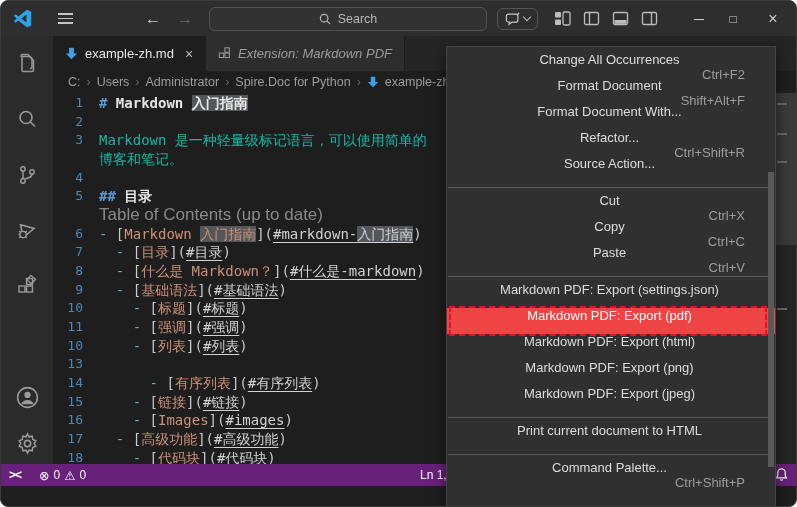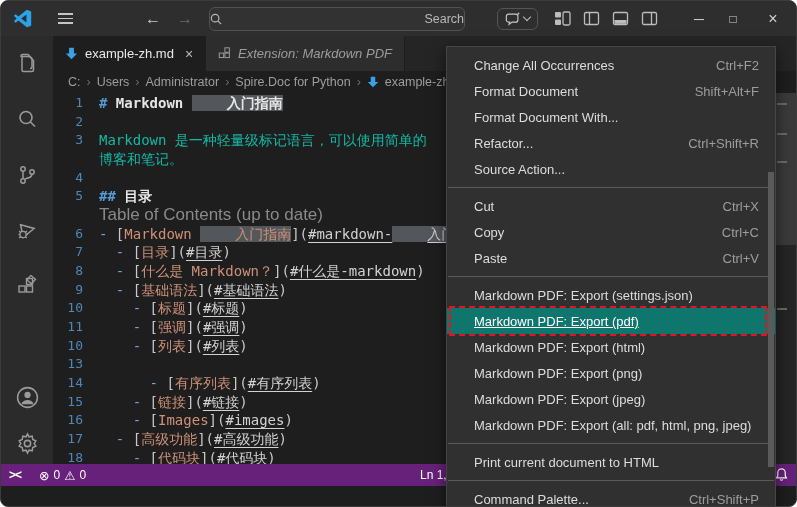--- a/index.html
+++ b/index.html
@@ -11,22 +11,22 @@
   }
   
   .titlebar{height:35px;background:#2e2e2e;display:flex;align-items:center;position:relative;}
   .tb-logo{margin-left:12px;display:flex;align-items:center;}
   .tb-burger{margin-left:26px;display:flex;flex-direction:column;gap:3px;cursor:pointer;}
   .tb-burger i{display:block;width:15px;height:1.6px;background:#c5c5c5;}
   .tb-nav{margin-left:72px;display:flex;gap:16px;font-size:16px;}
   .nav-back{color:#cccccc;}
   .nav-fwd{color:#6a6a6a;}
   .searchbox{
-    margin-left:16px;width:256px;height:24px;background:#323232;border:1px solid #525252;
-    border-radius:6px;display:flex;align-items:center;justify-content:space-between;gap:7px;
+    margin-left:16px;width:278px;height:24px;background:#323232;border:1px solid #525252;
+    border-radius:6px;display:flex;align-items:center;justify-content:center;gap:7px;
     color:#b8b8b8;font-size:12.5px;cursor:text;
   }
   .tb-right{margin-left:auto;display:flex;align-items:center;}
   .copilot{display:flex;align-items:center;gap:3px;border:1px solid #555555;border-radius:6px;
     padding:2px 7px;margin-right:16px;}
   .chev{width:6px;height:6px;border-right:1.5px solid #bdbdbd;border-bottom:1.5px solid #bdbdbd;
     transform:rotate(45deg);margin-top:-3px;}
   .layout-icons{display:flex;gap:12px;margin-right:26px;}
   .wbtn{width:30px;text-align:center;font-size:14px;color:#cfcfcf;cursor:pointer;}
   .wbtn.min{margin-right:4px;}
@@ -57,43 +57,43 @@
   .ln{width:46px;flex:0 0 46px;text-align:right;padding-right:16px;color:#4d87b8;font-size:13px;}
   .tx{white-space:pre;}
   .s-hp{color:#569cd6;font-weight:bold;}
   .s-hd{color:#e6e6e6;font-weight:bold;}
   .s-pl{color:#14b8a6;}
   .s-cl{color:#8a8a8a;font-size:17px;font-family:"Liberation Sans",sans-serif;}
   .s-da{color:#7ba6bd;}
   .s-pu{color:#c8c8c8;}
   .s-lk{color:#ce9178;}
   .s-ur{color:#d2d2d2;text-decoration:underline;text-underline-offset:3px;}
-  .s-hl{background:#53575b;padding-left:35px;}
+  .s-hl{background:#53575b;}
   .minimap{position:absolute;top:0;right:0;width:22px;bottom:0;background:#252526;}
   .mm-slider{position:absolute;top:0;left:0;right:0;height:152px;background:#3a3a3a;}
   .mm-mark{position:absolute;left:3px;width:10px;height:2px;background:#6a6a6a;}
   
   .statusbar{height:22px;background:#68217a;display:flex;align-items:center;color:#ffffff;
     font-size:12px;padding:0 8px;position:relative;}
   .sb-remote{font-weight:bold;letter-spacing:-1px;margin-right:18px;cursor:pointer;}
   .sb-problems{display:flex;align-items:center;gap:4px;cursor:pointer;}
   .sb-problems .ico{font-size:12.5px;}
   .sb-ln{position:absolute;left:399px;cursor:pointer;margin-left:20px;}
   .sb-bell{position:absolute;right:7px;top:3px;cursor:pointer;}
   
   .menu{
     position:absolute;left:445px;top:45px;width:330px;height:470px;z-index:100;
     background:#303031;border:1px solid #454545;box-shadow:0 4px 14px rgba(0,0,0,.55);
     padding-top:5px;font-size:13px;
   }
   .menu-item{position:relative;height:26px;display:flex;align-items:center;
-    padding:0 16px 0 27px;color:#dddddd;cursor:pointer;}
+    padding:0 30px 0 27px;color:#dddddd;cursor:pointer;flex-direction:column;}
   .mi-key{margin-left:auto;color:#9d9d9d;}
   .menu-sep{height:1px;background:#5a5a5a;margin:5px 1px;}
-  .menu-item.selected{background:#0f766e;color:#ffffff;text-decoration:underline;}
+  .menu-item.selected{background:#ef4444;color:#ffffff;}
   .sel-outline{position:absolute;left:2px;right:8px;top:-2px;bottom:-2px;
     border:2px dashed #e81123;pointer-events:none;}
   .menu-scroll{position:absolute;right:1px;top:125px;width:6px;height:295px;background:#5a5a5a;}
   svg{display:block;}
 </style>
 </head>
 <body>
 
 <div class="window">
 
@@ -391,23 +391,20 @@
         </div>
         <div class="menu-item">
           <span class="mi-label">Markdown PDF: Export (html)</span>
         </div>
         <div class="menu-item">
           <span class="mi-label">Markdown PDF: Export (png)</span>
         </div>
         <div class="menu-item">
           <span class="mi-label">Markdown PDF: Export (jpeg)</span>
         </div>
-        <div class="menu-item">
-          <span class="mi-label">Markdown PDF: Export (all: pdf, html, png, jpeg)</span>
-        </div>
         <div class="menu-sep"></div>
         <div class="menu-item">
           <span class="mi-label">Print current document to HTML</span>
         </div>
         <div class="menu-sep"></div>
         <div class="menu-item">
           <span class="mi-label">Command Palette...</span>
           <span class="mi-key">Ctrl+Shift+P</span>
         </div>
       </div>

